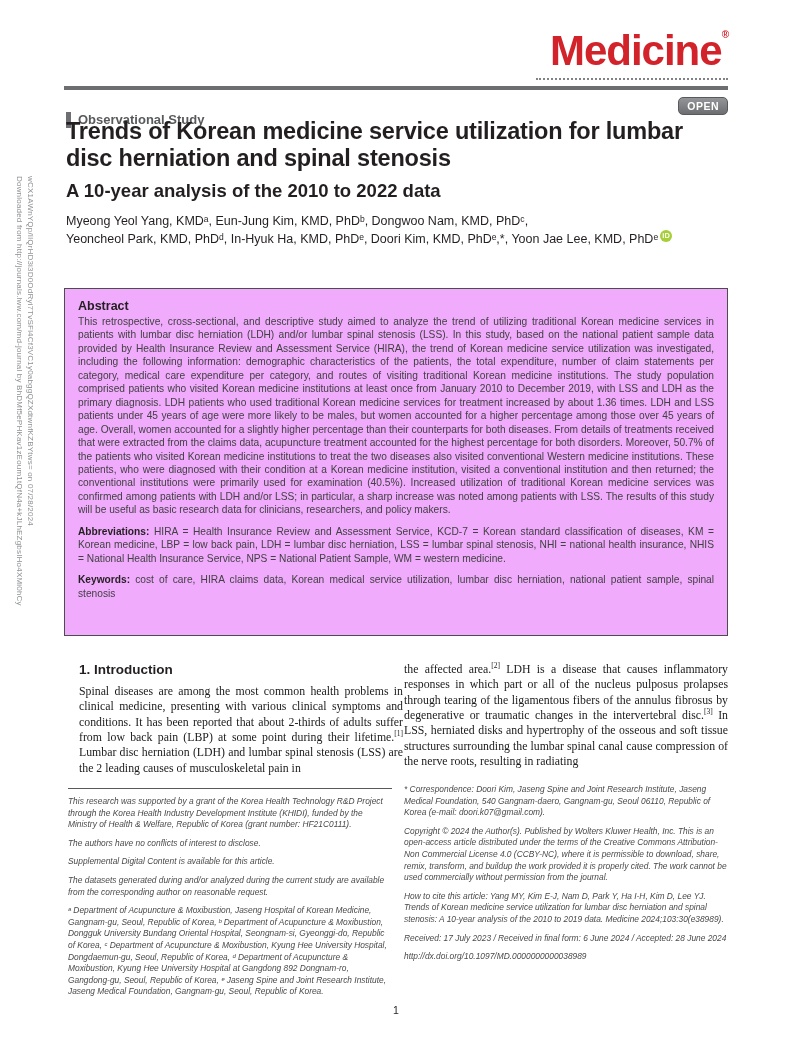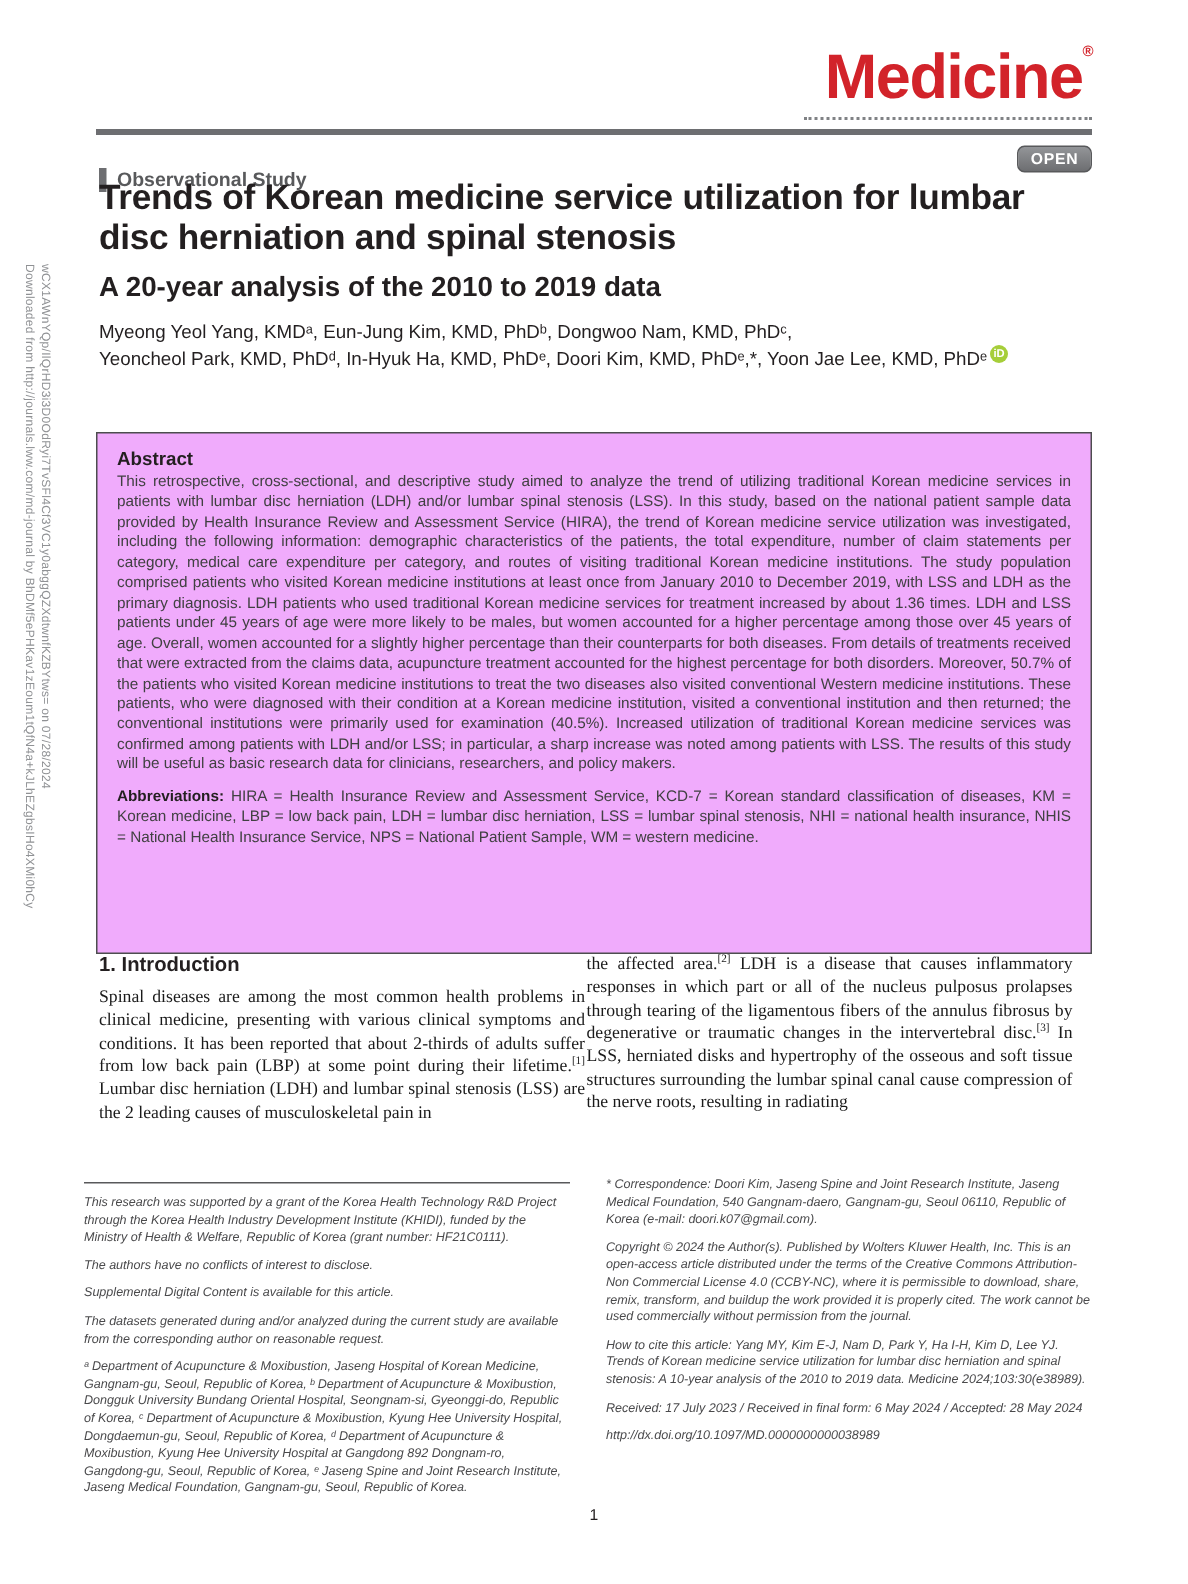--- a/index.html
+++ b/index.html
@@ -66,31 +66,31 @@
     border:1.5px solid #4d4d4f;padding:10px 13px;overflow:hidden;
     background:#f0abfc;
   }
   .abstract-heading{font-size:12.5px;font-weight:bold;margin:0 0 2px 0;color:#231f20;}
   .abstract-body{
     font-size:10.2px;line-height:1.32;text-align:justify;color:#414042;margin:0;
   }
   .abstract-para{margin:8px 0 0 0;font-size:10.2px;line-height:1.32;text-align:justify;color:#414042;}
   .abstract-para b{color:#231f20;}
   
-  .main-cols{position:absolute;left:66px;top:635px;width:662px;height:138px;display:flex;gap:1px;overflow:hidden;}
+  .main-cols{position:absolute;left:66px;top:662px;width:662px;height:138px;display:flex;gap:1px;overflow:hidden;justify-content:flex-end;}
   .col{width:324px;}
   .intro-heading{font-size:13.5px;font-weight:bold;margin:0 0 7px 0;color:#231f20;}
   .body-serif{
     font-family:Liberation Serif, serif;
     font-size:11.8px;line-height:1.3;text-align:justify;color:#1a1a1a;margin:0;
   }
   .body-serif sup{font-size:7.5px;line-height:0;}
   
   .footnotes-left{
-    position:absolute;left:56px;top:788px;width:324px;
+    position:absolute;left:68px;top:788px;width:324px;
     border-top:1.2px solid #58595b;padding-top:7px;
   }
   .footnotes-right{position:absolute;left:404px;top:784px;width:324px;}
   .footnote{
     font-size:8.4px;font-style:italic;line-height:1.38;color:#4a4a4c;margin:0 0 7px 0;
   }
   .page-number{
     position:absolute;left:0;top:1004px;width:792px;text-align:center;
     font-size:10.5px;color:#231f20;
   }
@@ -110,31 +110,32 @@
 
   <div class="article-type">Observational Study</div>
   <div class="header-bar"></div>
 
   <div class="open-row">
     <span class="open-badge">OPEN</span>
   </div>
 
   <div class="title-block">
     <h1 class="page-title">Trends of Korean medicine service utilization for lumbar disc herniation and spinal stenosis</h1>
-    <h2 class="page-subtitle">A 20-year analysis of the 2010 to 2019 data</h2>
+    <h2 class="page-subtitle">A 10-year analysis of the 2010 to 2022 data</h2>
     <div class="authors">
       <span>Myeong Yeol Yang, KMDᵃ, Eun-Jung Kim, KMD, PhDᵇ, Dongwoo Nam, KMD, PhDᶜ,</span><br>
       <span>Yeoncheol Park, KMD, PhDᵈ, In-Hyuk Ha, KMD, PhDᵉ, Doori Kim, KMD, PhDᵉ,*, Yoon Jae Lee, KMD, PhDᵉ</span><span class="orcid-icon">iD</span>
     </div>
   </div>
 
   <div class="abstract-box">
     <p class="abstract-heading">Abstract</p>
     <p class="abstract-body">This retrospective, cross-sectional, and descriptive study aimed to analyze the trend of utilizing traditional Korean medicine services in patients with lumbar disc herniation (LDH) and/or lumbar spinal stenosis (LSS). In this study, based on the national patient sample data provided by Health Insurance Review and Assessment Service (HIRA), the trend of Korean medicine service utilization was investigated, including the following information: demographic characteristics of the patients, the total expenditure, number of claim statements per category, medical care expenditure per category, and routes of visiting traditional Korean medicine institutions. The study population comprised patients who visited Korean medicine institutions at least once from January 2010 to December 2019, with LSS and LDH as the primary diagnosis. LDH patients who used traditional Korean medicine services for treatment increased by about 1.36 times. LDH and LSS patients under 45 years of age were more likely to be males, but women accounted for a higher percentage among those over 45 years of age. Overall, women accounted for a slightly higher percentage than their counterparts for both diseases. From details of treatments received that were extracted from the claims data, acupuncture treatment accounted for the highest percentage for both disorders. Moreover, 50.7% of the patients who visited Korean medicine institutions to treat the two diseases also visited conventional Western medicine institutions. These patients, who were diagnosed with their condition at a Korean medicine institution, visited a conventional institution and then returned; the conventional institutions were primarily used for examination (40.5%). Increased utilization of traditional Korean medicine services was confirmed among patients with LDH and/or LSS; in particular, a sharp increase was noted among patients with LSS. The results of this study will be useful as basic research data for clinicians, researchers, and policy makers.</p>
     <p class="abstract-para"><b>Abbreviations:</b><span> HIRA = Health Insurance Review and Assessment Service, KCD-7 = Korean standard classification of diseases, KM = Korean medicine, LBP = low back pain, LDH = lumbar disc herniation, LSS = lumbar spinal stenosis, NHI = national health insurance, NHIS = National Health Insurance Service, NPS = National Patient Sample, WM = western medicine.</span></p>
+    <p class="abstract-para"><b>Keywords:</b><span> cost of care, HIRA claims data, Korean medical service utilization, lumbar disc herniation, national patient sample, spinal stenosis</span></p>
   </div>
 
   <div class="main-cols">
     <div class="col">
       <p class="intro-heading">1. Introduction</p>
       <p class="body-serif">Spinal diseases are among the most common health problems in clinical medicine, presenting with various clinical symptoms and conditions. It has been reported that about 2-thirds of adults suffer from low back pain (LBP) at some point during their lifetime.<sup>[1]</sup> Lumbar disc herniation (LDH) and lumbar spinal stenosis (LSS) are the 2 leading causes of musculoskeletal pain in</p>
     </div>
     <div class="col">
       <p class="body-serif">the affected area.<sup>[2]</sup> LDH is a disease that causes inflammatory responses in which part or all of the nucleus pulposus prolapses through tearing of the ligamentous fibers of the annulus fibrosus by degenerative or traumatic changes in the intervertebral disc.<sup>[3]</sup> In LSS, herniated disks and hypertrophy of the osseous and soft tissue structures surrounding the lumbar spinal canal cause compression of the nerve roots, resulting in radiating</p>
     </div>
@@ -145,19 +146,19 @@
     <p class="footnote">The authors have no conflicts of interest to disclose.</p>
     <p class="footnote">Supplemental Digital Content is available for this article.</p>
     <p class="footnote">The datasets generated during and/or analyzed during the current study are available from the corresponding author on reasonable request.</p>
     <p class="footnote">ᵃ Department of Acupuncture &amp; Moxibustion, Jaseng Hospital of Korean Medicine, Gangnam-gu, Seoul, Republic of Korea, ᵇ Department of Acupuncture &amp; Moxibustion, Dongguk University Bundang Oriental Hospital, Seongnam-si, Gyeonggi-do, Republic of Korea, ᶜ Department of Acupuncture &amp; Moxibustion, Kyung Hee University Hospital, Dongdaemun-gu, Seoul, Republic of Korea, ᵈ Department of Acupuncture &amp; Moxibustion, Kyung Hee University Hospital at Gangdong 892 Dongnam-ro, Gangdong-gu, Seoul, Republic of Korea, ᵉ Jaseng Spine and Joint Research Institute, Jaseng Medical Foundation, Gangnam-gu, Seoul, Republic of Korea.</p>
   </div>
 
   <div class="footnotes-right">
     <p class="footnote">* Correspondence: Doori Kim, Jaseng Spine and Joint Research Institute, Jaseng Medical Foundation, 540 Gangnam-daero, Gangnam-gu, Seoul 06110, Republic of Korea (e-mail: doori.k07@gmail.com).</p>
     <p class="footnote">Copyright © 2024 the Author(s). Published by Wolters Kluwer Health, Inc. This is an open-access article distributed under the terms of the Creative Commons Attribution-Non Commercial License 4.0 (CCBY-NC), where it is permissible to download, share, remix, transform, and buildup the work provided it is properly cited. The work cannot be used commercially without permission from the journal.</p>
     <p class="footnote">How to cite this article: Yang MY, Kim E-J, Nam D, Park Y, Ha I-H, Kim D, Lee YJ. Trends of Korean medicine service utilization for lumbar disc herniation and spinal stenosis: A 10-year analysis of the 2010 to 2019 data. Medicine 2024;103:30(e38989).</p>
-    <p class="footnote">Received: 17 July 2023 / Received in final form: 6 May 2024 / Accepted: 28 May 2024</p>
+    <p class="footnote">Received: 17 July 2023 / Received in final form: 6 June 2024 / Accepted: 28 June 2024</p>
     <p class="footnote">http://dx.doi.org/10.1097/MD.0000000000038989</p>
   </div>
 
   <div class="page-number">1</div>
 
 </div>
 
 </body></html>

